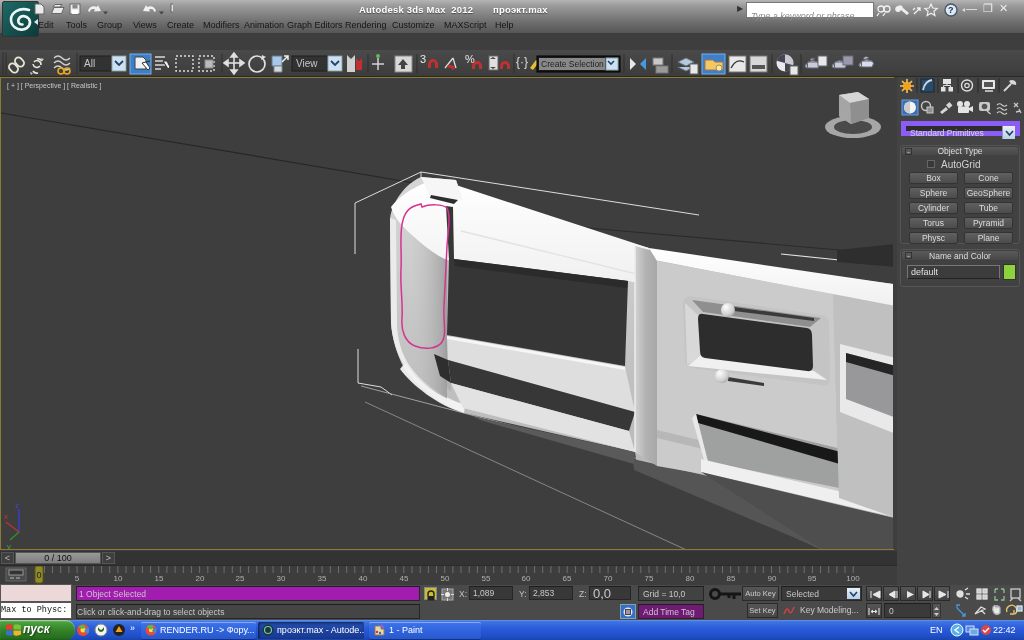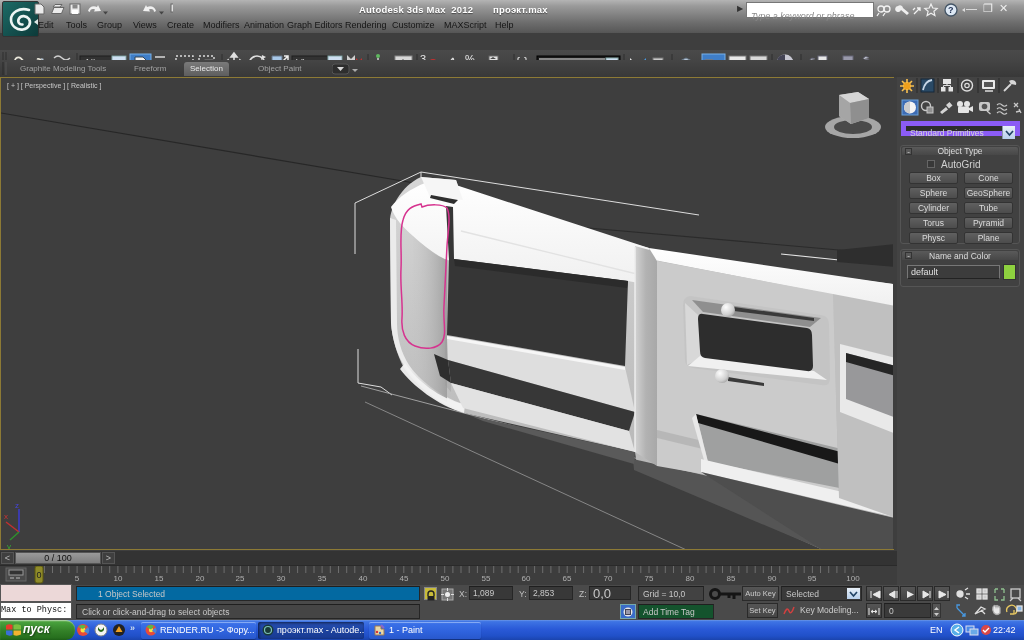--- a/index.html
+++ b/index.html
@@ -226,35 +226,20 @@
         <rect x="818" y="6" width="9" height="10" fill="#e8e8e8"></rect>
       </g>
       <g fill="#c8ccd8" stroke="#667" stroke-width="1">
         <path d="M835,14 q-3,-1 -3,2 q0,2 3,2 m0,-6 h10 q3,2 0,6 h-10 q-2,-3 0,-6 q4,-3 10,0"></path>
         <rect x="843" y="6" width="10" height="9" fill="#99a"></rect>
       </g>
       <g fill="#d8dce8" stroke="#667" stroke-width="1">
         <path d="M862,13 q-3,-1 -3,2 q0,2 3,2 m0,-6 h10 q3,2 0,6 h-10 q-2,-3 0,-6 q4,-3 10,0 m-9,-2 q2,-4 6,-1"></path>
       </g>
     </svg>
-  </div>
-  <div id="ribbon">
-    <svg class="abs" style="left:1px;top:2px" width="8" height="13">
-        <line x1="2" y1="0" x2="2" y2="13" stroke="#2a2a2a"></line>
-        <line x1="5" y1="0" x2="5" y2="13" stroke="#555"></line>
-      </svg>
-    <span class="rtab" style="left:14px">Graphite Modeling Tools</span>
-    <span class="rtab" style="left:128px">Freeform</span>
-    <span class="rtab sel" style="left:184px">Selection</span>
-    <span class="rtab" style="left:252px">Object Paint</span>
-    <svg class="abs" style="left:332px;top:3px" width="26" height="12">
-        <rect x="0" y="1" width="17" height="10" rx="3" fill="#2e2e2e" stroke="#555"></rect>
-        <path d="M5,4 l3.5,4 l3.5,-4" fill="#d8d8d8"></path>
-        <path d="M20,6 l3,3 l3,-3" fill="#aaa"></path>
-      </svg>
   </div>
   <div id="vpwrap">
       <div id="vp">
     <svg width="892" height="471" viewBox="0 0 892 471">
       <defs>
         <linearGradient id="gBody" x1="0" y1="0" x2="0" y2="1">
           <stop offset="0" stop-color="#d6d6d6"></stop>
               <stop offset="0.5" stop-color="#c2c2c2"></stop>
               <stop offset="1" stop-color="#b0b0b0"></stop>
         </linearGradient>
@@ -596,22 +581,22 @@
       <rect x="9" y="4" width="14" height="5" fill="#333" stroke="#999"></rect>
       <path d="M10,12 h4 m2,0 h4" stroke="#bbb"></path>
       <rect x="35" y="0" width="8" height="17" rx="2" fill="#8f8b2a" stroke="#5a570f"></rect>
       <text x="39" y="12" font-size="9" fill="#222" text-anchor="middle">0</text>
     </svg>
   </div>
   <div id="status">
     
     <div class="abs" style="top:-1px;left:0px;width:72px;height:18px;background:#ecd8d8;border:1px solid #555"></div>
     <div class="abs" style="top:17px;left:0px;width:72px;height:17px;background:#fff;border:1px solid #555;font-family:'Liberation Mono',monospace;font-size:8.5px;font-weight:normal;color:#111;line-height:15px;white-space:nowrap">Max to Physc:</div>
-    <div class="field abs" style="top:1px;left:76px;width:344px;height:15px;line-height:14px;padding-left:21px;background:#0369a1;font-size:8.5px">1 Object Selected</div>
-    <div class="field abs" style="top:19px;left:76px;width:344px;height:15px;line-height:14px;padding-left:5px;background:#454545;font-size:8.5px">Click or click-and-drag to select objects</div>
+    <div class="field abs" style="top:1px;left:76px;width:344px;height:15px;line-height:14px;padding-left:2px;background:#a21caf;font-size:8.5px">1 Object Selected</div>
+    <div class="field abs" style="top:19px;left:76px;width:344px;height:15px;line-height:14px;background:#454545;font-size:8.5px">Click or click-and-drag to select objects</div>
     
     <div class="abs" style="top:2px;left:424px;width:13px;height:13px;background:#c8bc3a;border:1px solid #888"><svg width="12" height="12">
           <path d="M3,6 v-2 a3,3 0 0 1 6,0 v2" fill="none" stroke="#222" stroke-width="1.4"></path>
           <rect x="2.5" y="6" width="7" height="4.5" fill="#222"></rect>
         </svg></div>
     <div class="abs" style="top:2px;left:441px;width:13px;height:13px"><svg width="13" height="13">
           <rect x="1" y="1" width="11" height="11" fill="#777" stroke="#aaa"></rect>
           <circle cx="6.5" cy="6.5" r="2.5" fill="#eee"></circle>
           <path d="M6.5,0 v3 M6.5,10 v3 M0,6.5 h3 M10,6.5 h3" stroke="#ddd"></path>
         </svg></div>
@@ -619,21 +604,21 @@
     <div class="field abs" style="top:1px;left:469px;width:44px;height:14px;line-height:13px;padding-left:3px;font-size:8.5px">1,089</div>
     <span class="abs" style="top:4px;left:519px;font-size:8.5px;color:#c0c0c0">Y:</span>
     <div class="field abs" style="top:1px;left:529px;width:44px;height:14px;line-height:13px;padding-left:3px;font-size:8.5px">2,853</div>
     <span class="abs" style="top:4px;left:579px;font-size:8.5px;color:#c0c0c0">Z:</span>
     <div class="field abs" style="top:1px;left:589px;width:42px;height:14px;line-height:13px;padding-left:3px;font-size:13px">0,0</div>
     <div class="field abs" style="top:1px;left:638px;width:66px;height:15px;line-height:14px;padding-left:4px;background:#424242;font-size:8.5px">Grid = 10,0</div>
     <div class="abs" style="top:19px;left:620px;width:16px;height:15px;background:#3a6cc8;border:1px solid #7aa"><svg width="14" height="13">
           <circle cx="7" cy="6" r="4.5" fill="#e8e8e8"></circle>
           <rect x="4.5" y="3.5" width="5" height="5" fill="#99a" stroke="#445"></rect>
         </svg></div>
-    <div class="field abs" style="top:19px;left:638px;width:76px;height:15px;line-height:14px;padding-left:4px;background:#14532d;font-size:8.5px">Add Time Tag</div>
+    <div class="field abs" style="top:19px;left:638px;width:66px;height:15px;line-height:14px;padding-left:4px;background:#701a75;font-size:8.5px">Add Time Tag</div>
     
     <svg class="abs" style="top:2px;left:709px" width="34" height="14" viewBox="0 0 34 14">
         <circle cx="6" cy="7" r="4.5" fill="none" stroke="#151515" stroke-width="3"></circle>
         <path d="M10,7 h22 m-7,0 v5 m-5,-5 v4" stroke="#151515" stroke-width="3" fill="none"></path>
       </svg>
     <div class="abs btn2" style="top:1px;left:742px;width:37px;height:15px">Auto Key</div>
     <div class="abs btn2" style="top:18px;left:747px;width:31px;height:15px">Set Key</div>
     <div class="field abs" style="top:1px;left:781px;width:81px;height:15px;line-height:14px;padding-left:4px;background:#3a3a3a;font-size:8.5px">Selected
       <div class="abs" style="top:1px;right:1px;width:13px;height:11px;background:linear-gradient(180deg,#e8f0f8,#b8d0ec)"><svg width="13" height="11">
             <path d="M3,4 l3.5,4 l3.5,-4" fill="none" stroke="#246" stroke-width="1.7"></path>

